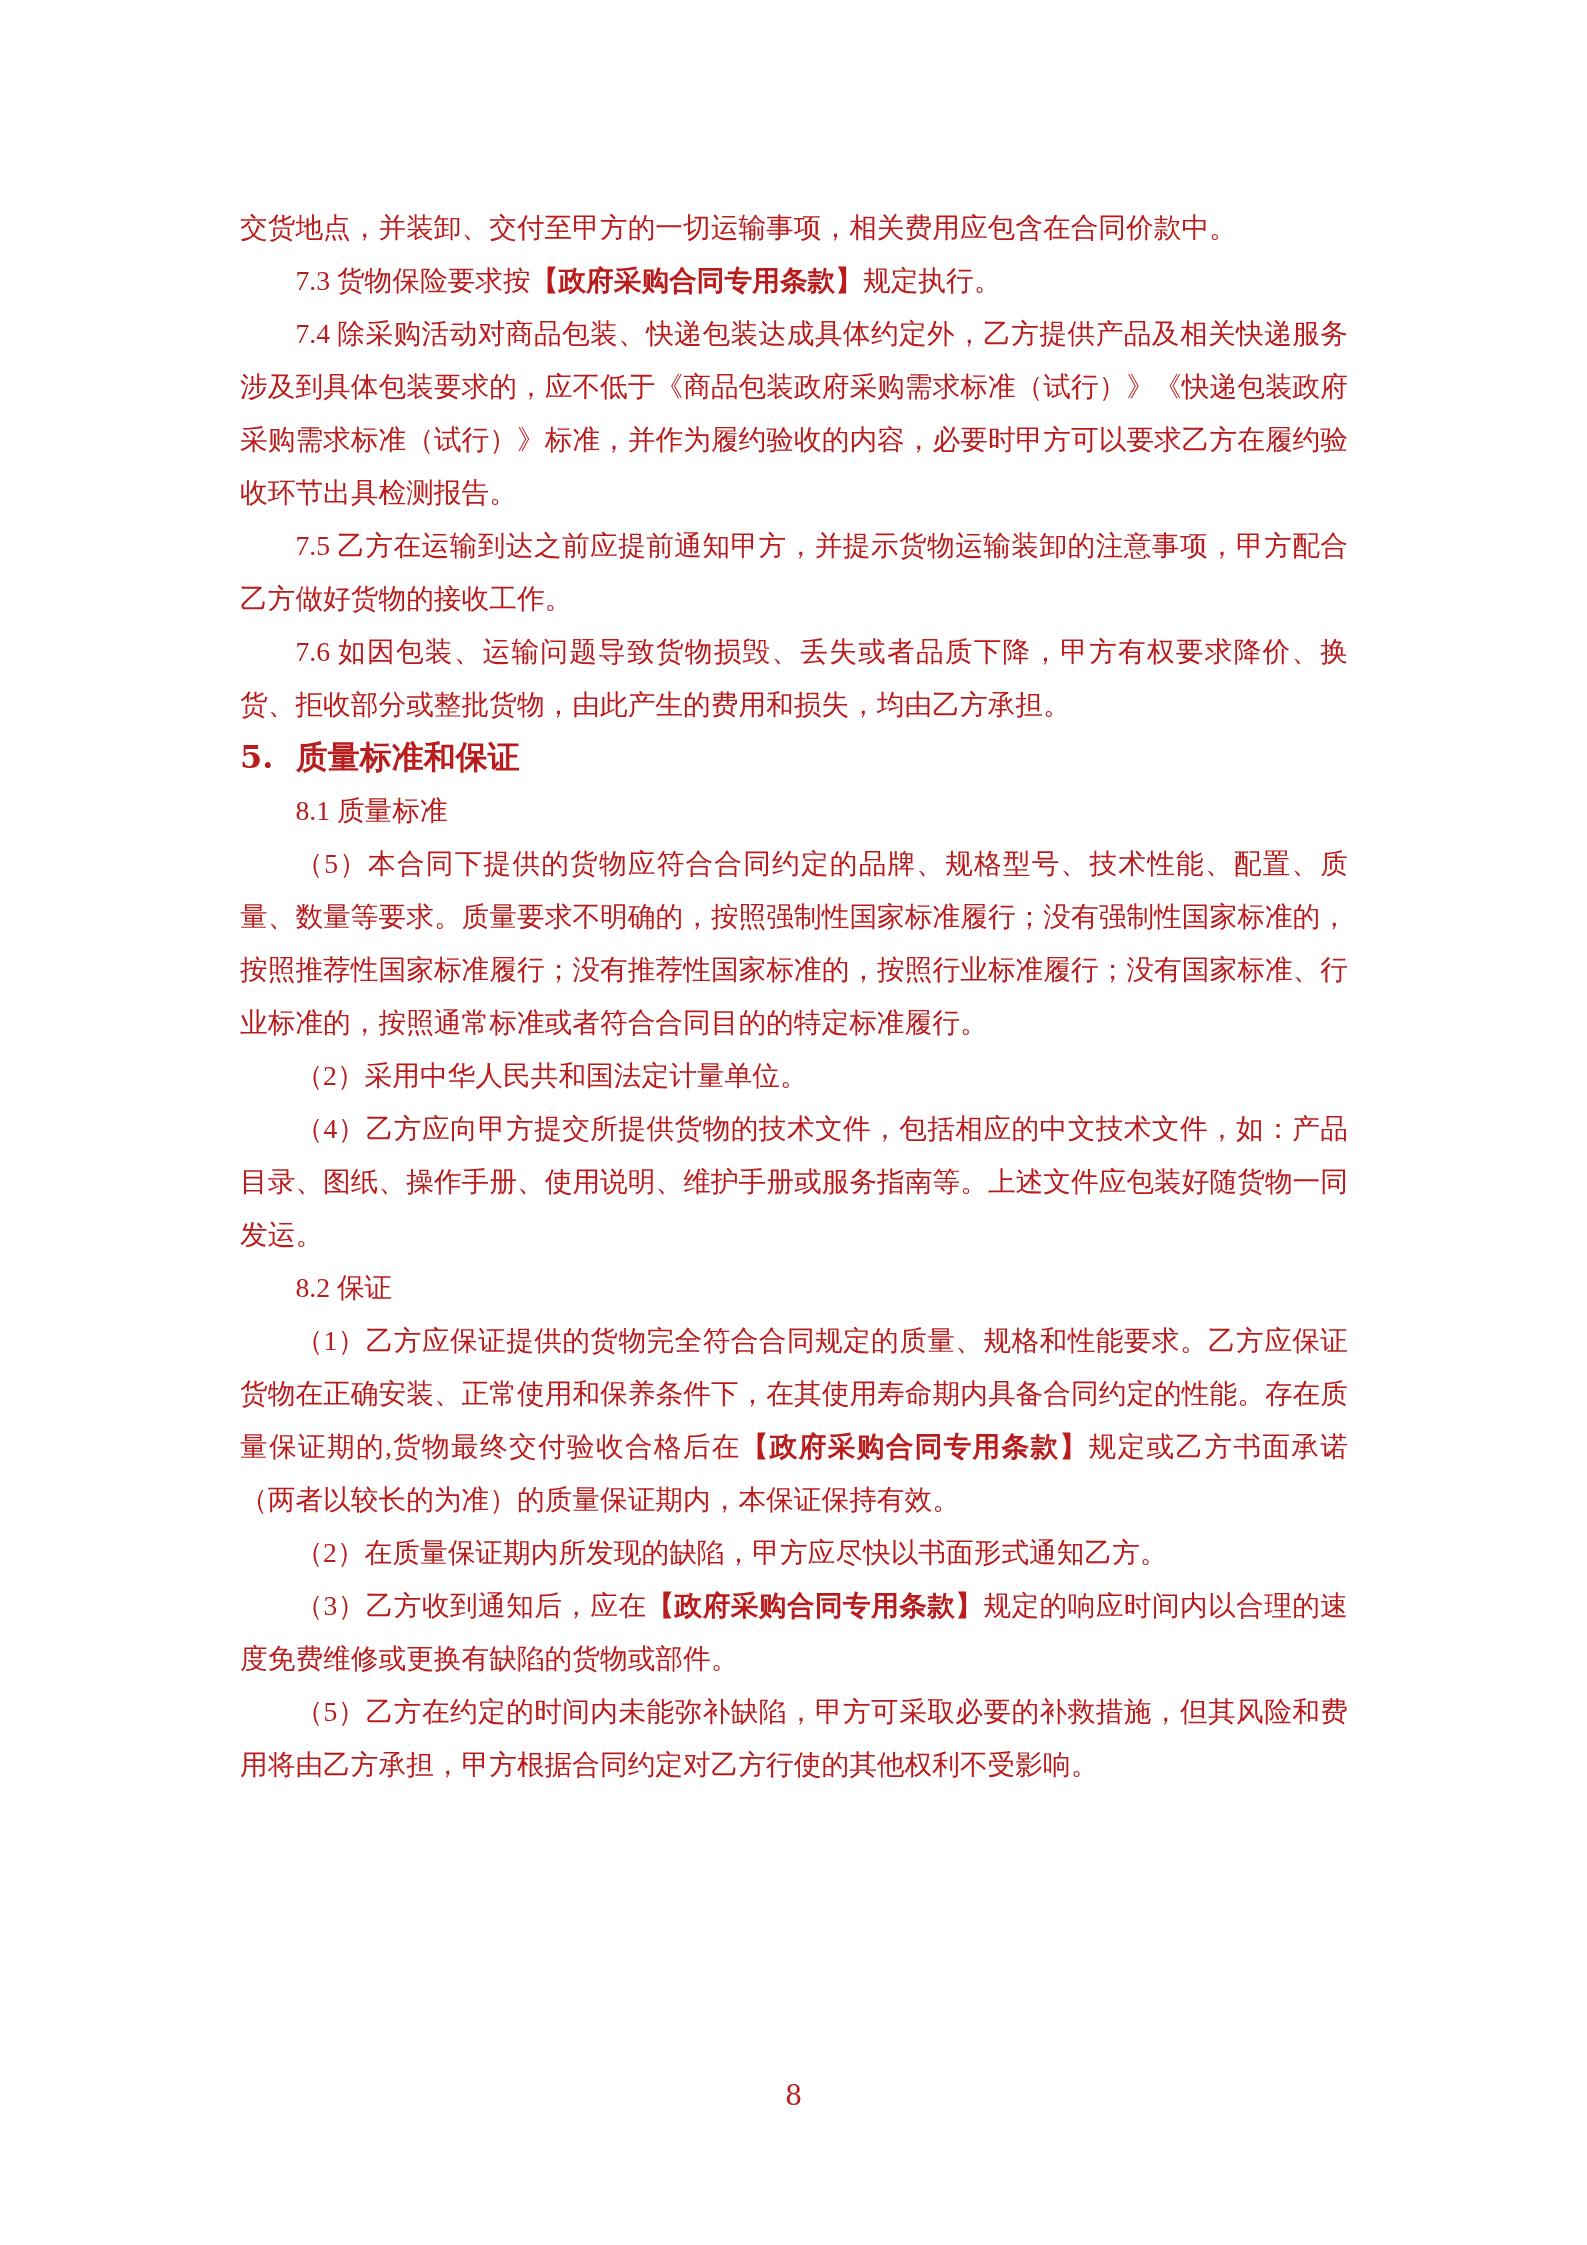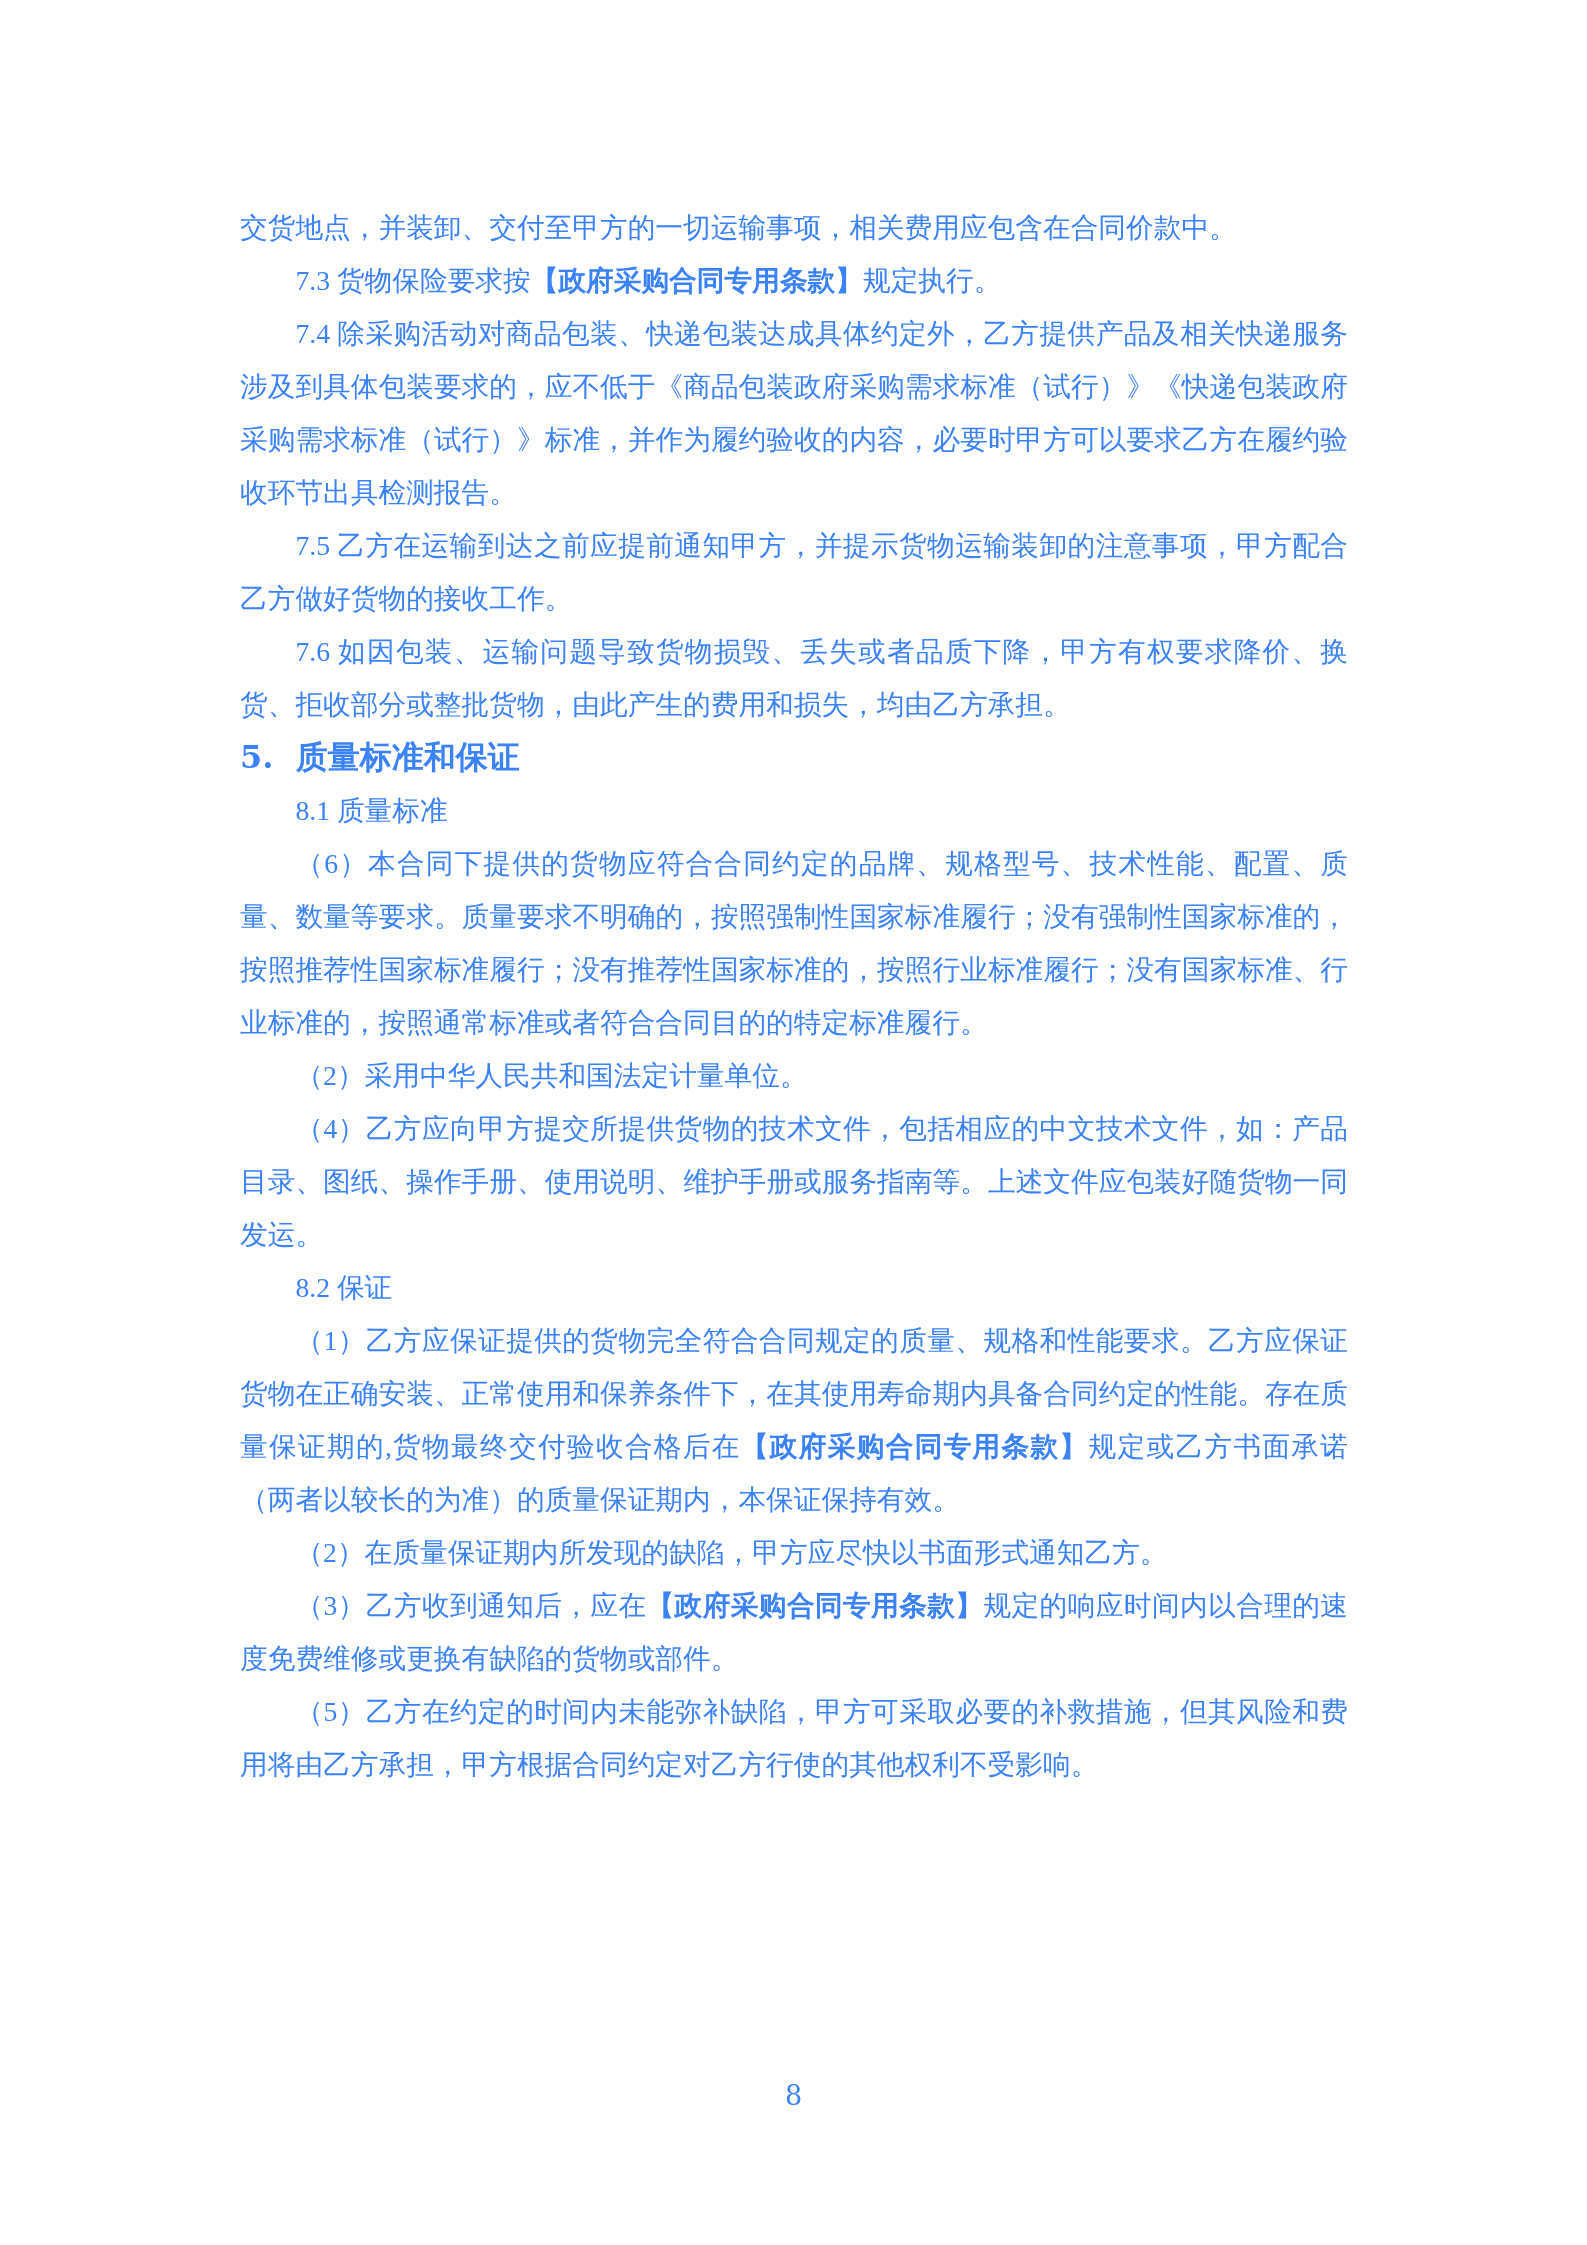--- a/index.html
+++ b/index.html
@@ -5,21 +5,21 @@
   html, body {
     margin: 0;
     padding: 0;
     background: #ffffff;
   }
   .page {
     position: relative;
     width: 1587px;
     height: 2245px;
     background: #ffffff;
-    color: #3b82f6;
+    color: #b91c1c;
     font-family: "DejaVu Serif", "Liberation Serif", serif;
     overflow: hidden;
   }
   .content {
     position: absolute;
     left: 240px;
     top: 201px;
     width: 1108px;
   }
   .content p {
@@ -54,21 +54,21 @@
 
 <div class="page">
   <div class="content" id="doc-content">
       <p class="continuation"><span>交货地点，并装卸、交付至甲方的一切运输事项，相关费用应包含在合同价款中。</span></p>
       <p class="indent"><span>7.3 货物保险要求按</span><span class="run-bold">【政府采购合同专用条款】</span><span>规定执行。</span></p>
       <p class="indent"><span>7.4 除采购活动对商品包装、快递包装达成具体约定外，乙方提供产品及相关快递服务涉及到具体包装要求的，应不低于《商品包装政府采购需求标准（试行）》《快递包装政府采购需求标准（试行）》标准，并作为履约验收的内容，必要时甲方可以要求乙方在履约验收环节出具检测报告。</span></p>
       <p class="indent"><span>7.5 乙方在运输到达之前应提前通知甲方，并提示货物运输装卸的注意事项，甲方配合乙方做好货物的接收工作。</span></p>
       <p class="indent"><span>7.6 如因包装、运输问题导致货物损毁、丢失或者品质下降，甲方有权要求降价、换货、拒收部分或整批货物，由此产生的费用和损失，均由乙方承担。</span></p>
       <p class="heading"><span class="run-bold">5.  质量标准和保证</span></p>
       <p class="indent"><span>8.1 质量标准</span></p>
-      <p class="indent"><span>（6）本合同下提供的货物应符合合同约定的品牌、规格型号、技术性能、配置、质量、数量等要求。质量要求不明确的，按照强制性国家标准履行；没有强制性国家标准的，按照推荐性国家标准履行；没有推荐性国家标准的，按照行业标准履行；没有国家标准、行业标准的，按照通常标准或者符合合同目的的特定标准履行。</span></p>
+      <p class="indent"><span>（5）本合同下提供的货物应符合合同约定的品牌、规格型号、技术性能、配置、质量、数量等要求。质量要求不明确的，按照强制性国家标准履行；没有强制性国家标准的，按照推荐性国家标准履行；没有推荐性国家标准的，按照行业标准履行；没有国家标准、行业标准的，按照通常标准或者符合合同目的的特定标准履行。</span></p>
       <p class="indent"><span>（2）采用中华人民共和国法定计量单位。</span></p>
       <p class="indent"><span>（4）乙方应向甲方提交所提供货物的技术文件，包括相应的中文技术文件，如：产品目录、图纸、操作手册、使用说明、维护手册或服务指南等。上述文件应包装好随货物一同发运。</span></p>
       <p class="indent"><span>8.2 保证</span></p>
       <p class="indent"><span>（1）乙方应保证提供的货物完全符合合同规定的质量、规格和性能要求。乙方应保证货物在正确安装、正常使用和保养条件下，在其使用寿命期内具备合同约定的性能。存在质量保证期的,货物最终交付验收合格后在</span><span class="run-bold">【政府采购合同专用条款】</span><span>规定或乙方书面承诺（两者以较长的为准）的质量保证期内，本保证保持有效。</span></p>
       <p class="indent"><span>（2）在质量保证期内所发现的缺陷，甲方应尽快以书面形式通知乙方。</span></p>
       <p class="indent"><span>（3）乙方收到通知后，应在</span><span class="run-bold">【政府采购合同专用条款】</span><span>规定的响应时间内以合理的速度免费维修或更换有缺陷的货物或部件。</span></p>
       <p class="indent"><span>（5）乙方在约定的时间内未能弥补缺陷，甲方可采取必要的补救措施，但其风险和费用将由乙方承担，甲方根据合同约定对乙方行使的其他权利不受影响。</span></p>
     </div>
   <div class="page-number">8</div>
 </div>

